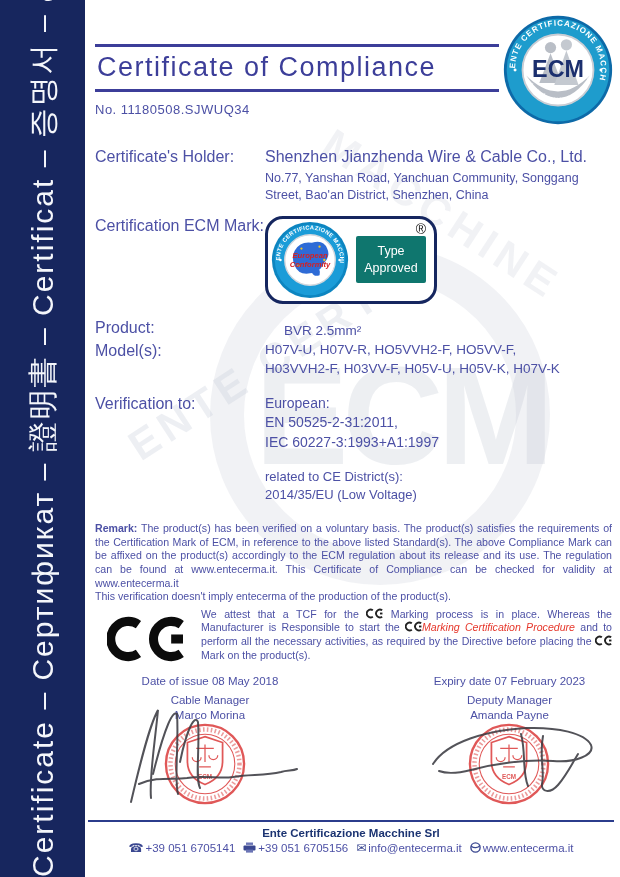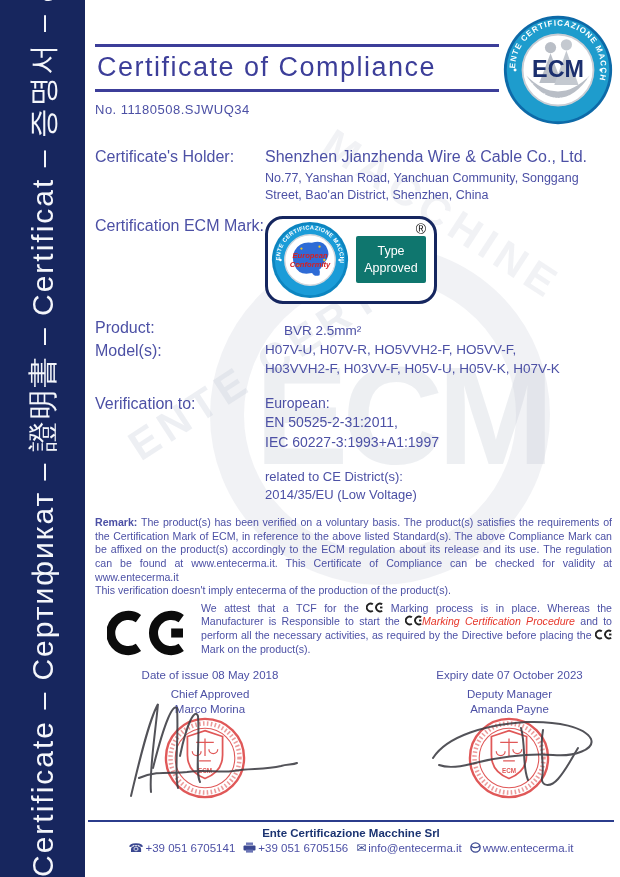--- a/index.html
+++ b/index.html
@@ -51,21 +51,21 @@
   .type-box { margin-left:6px; background:#0f766e; color:#fff; font-size:12.5px;
     line-height:1.35; text-align:center; padding:7px 6px; border-radius:2px; width:72px; }
   .reg-mark { position:absolute; right:8px; top:2px; color:#111; font-size:14px; }
 
   .product-row { margin-top:14px; }
   .models { font-size:13.5px; line-height:1.42; }
   .verif-row { margin-top:16px; }
   .std { font-size:14px; line-height:1.38; }
   .directive { margin-top:16px; font-size:13px; line-height:1.4; }
 
-  .remark { margin-top:12px; font-size:10.6px; line-height:1.28; text-align:justify; }
+  .remark { margin-top:18px; font-size:10.6px; line-height:1.28; text-align:justify; }
   .remark b { font-weight:bold; }
   .addl-intro { margin-top:7px; font-size:11px; }
   .ce-flex { margin-top:4px; display:flex; align-items:flex-start; }
   .ce-big { width:78px; height:54px; flex:0 0 auto; margin:4px 16px 0 12px; }
   .ce-par { flex:1; font-size:10.6px; line-height:1.3; text-align:justify; }
   .red-it { color:#e6372b; font-style:italic; }
   .ce-inline { width:17px; height:11px; vertical-align:-1px; }
 
   .dates-row { margin-top:9px; display:flex; justify-content:space-between; font-size:11.5px; }
   .dates-row .dcol-l { width:230px; text-align:center; }
@@ -232,26 +232,26 @@
             <g fill="none" stroke="#222" stroke-width="3.4">
               <path d="M12.5 4.27 A7 7 0 1 0 12.5 15.73"></path>
               <path d="M29.5 4.27 A7 7 0 1 0 29.5 15.73"></path>
               <path d="M25.5 10 H30"></path>
             </g>
           </svg><span> Mark on the product(s).</span></div>
     </div>
 
     <div class="dates-row">
       <div class="dcol-l">Date of issue 08 May 2018</div>
-      <div class="dcol-r">Expiry date 07 October 2023</div>
+      <div class="dcol-r">Expiry date 07 February 2023</div>
     </div>
 
     <div class="mgr-row">
       <div class="mcol-l">
-        <div>Chief Approved</div>
+        <div>Cable Manager</div>
         <div>Marco Morina</div>
       </div>
       <div class="mcol-r">
         <div>Deputy Manager</div>
         <div>Amanda Payne</div>
       </div>
     </div>
 
     <div class="stamps-row">
       <svg class="stamp stamp-l" viewBox="0 0 86 86">

